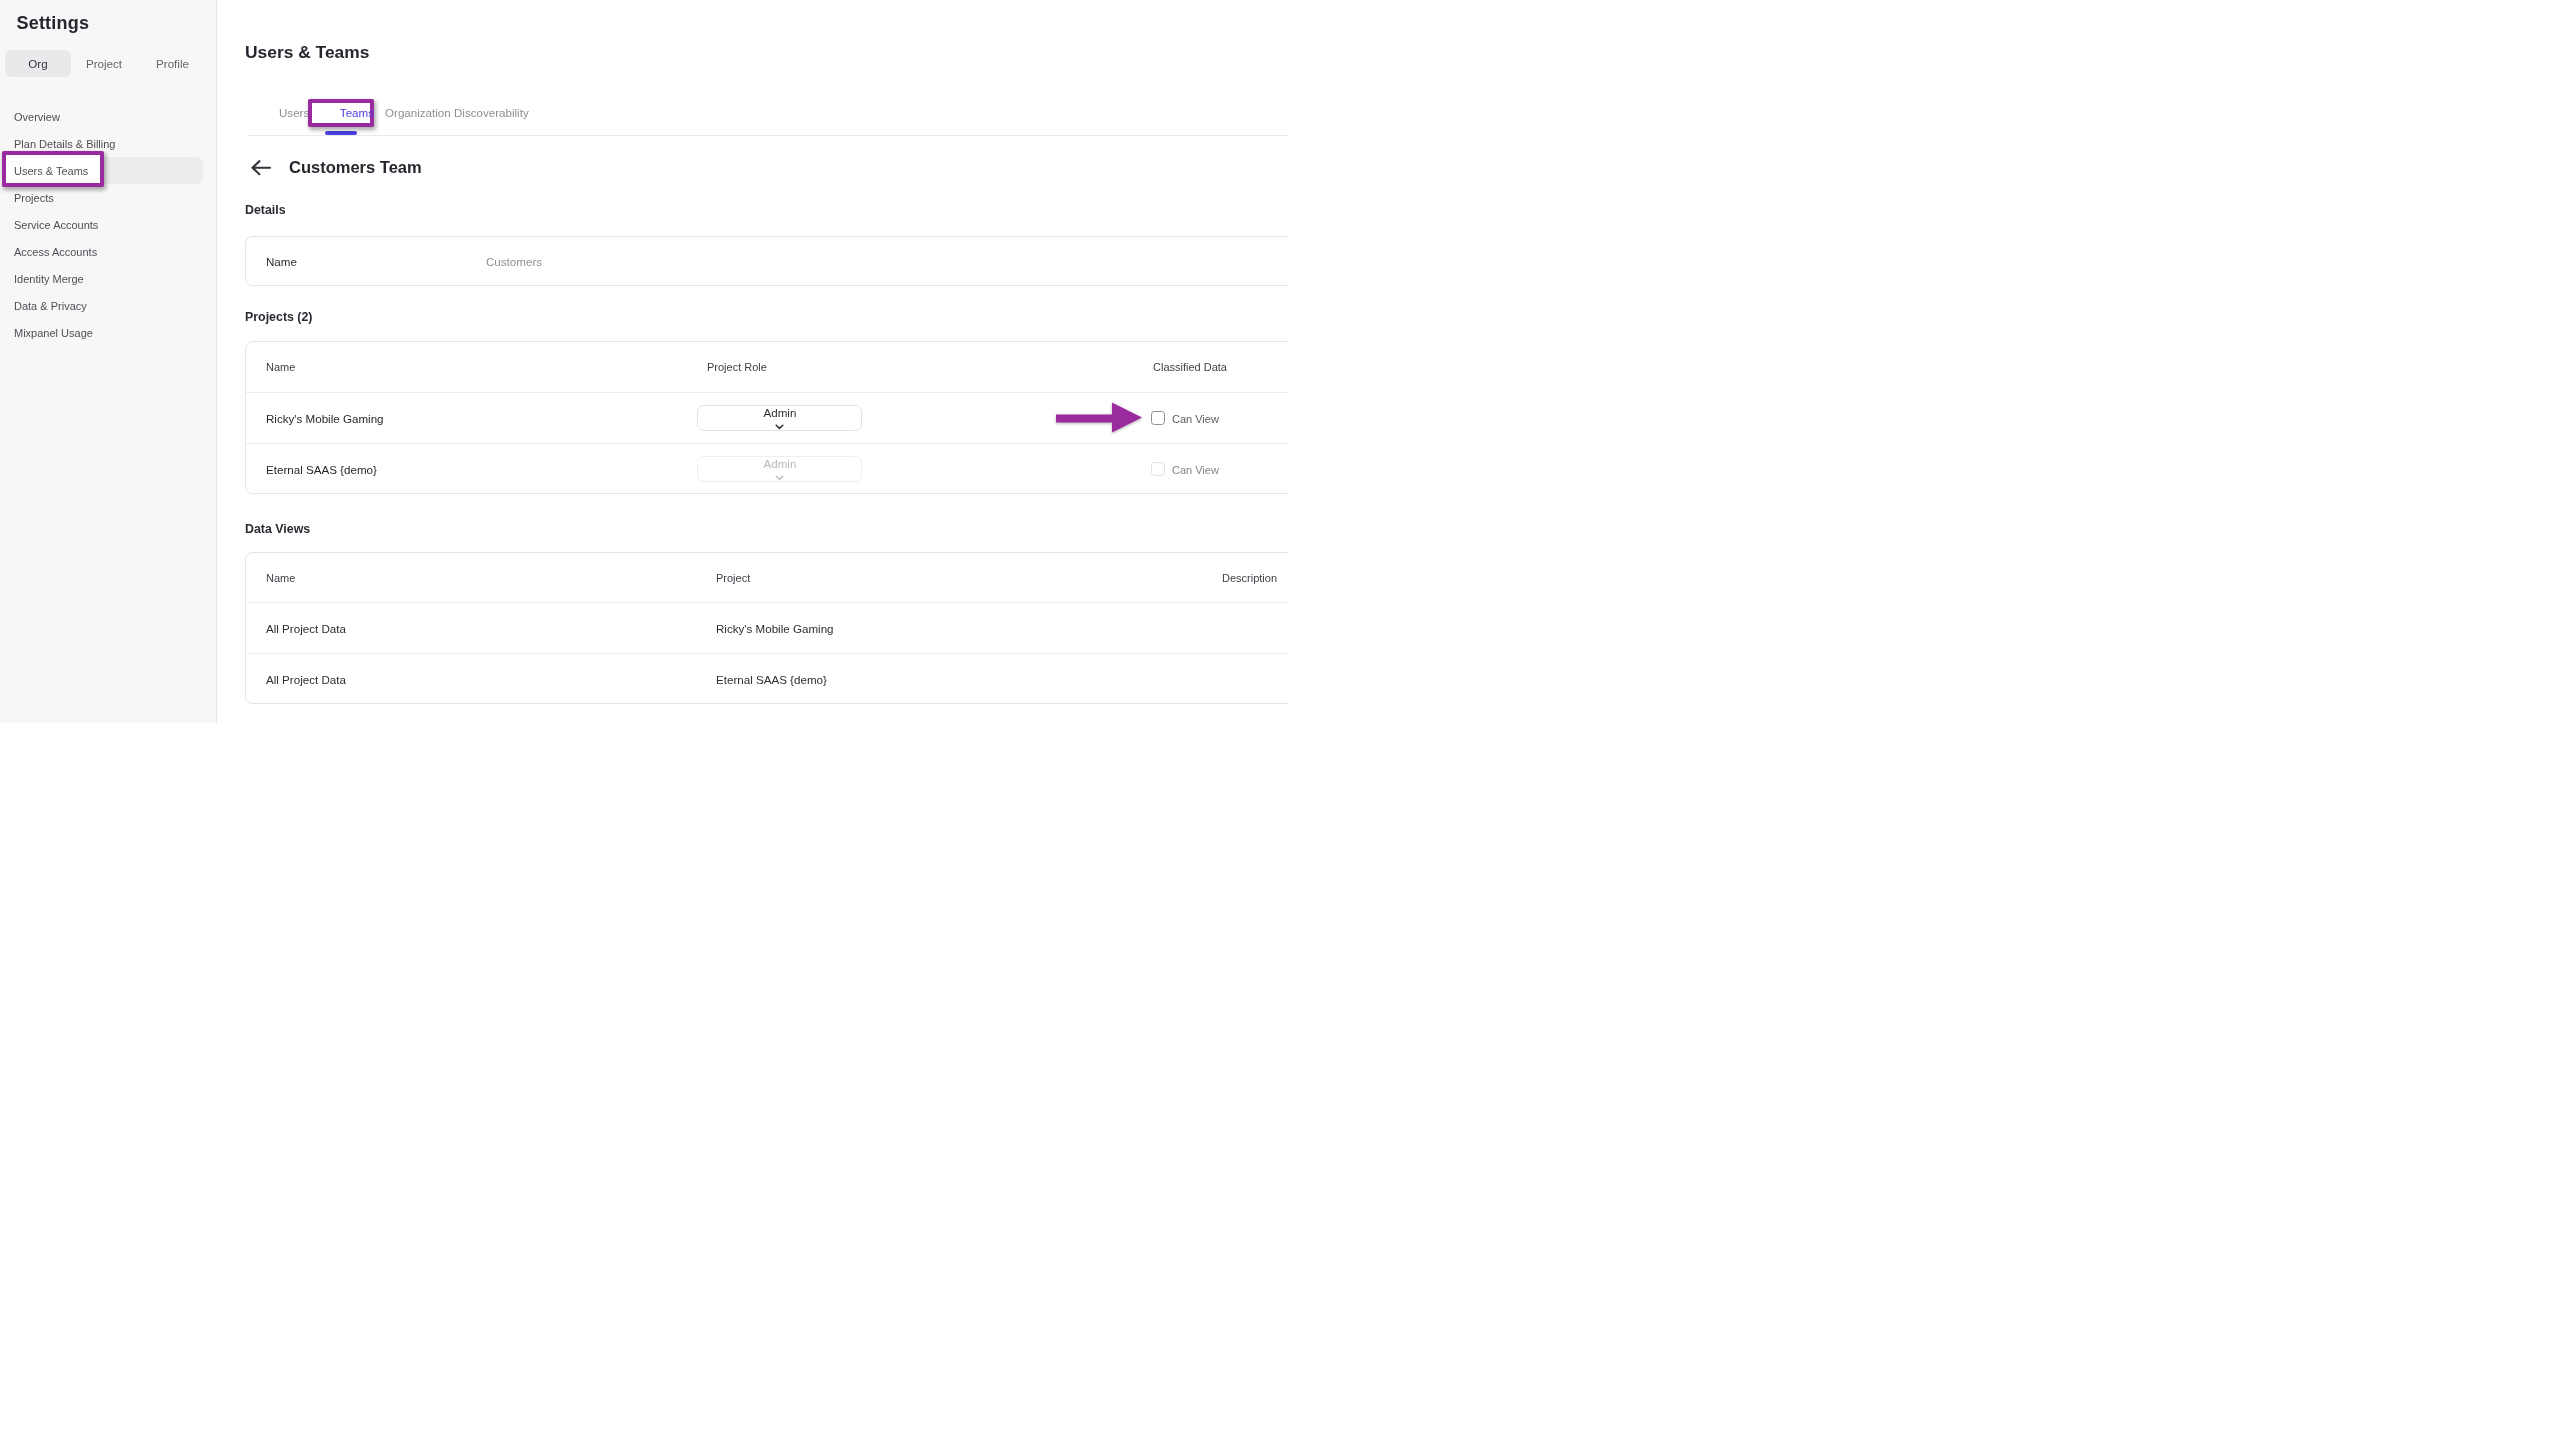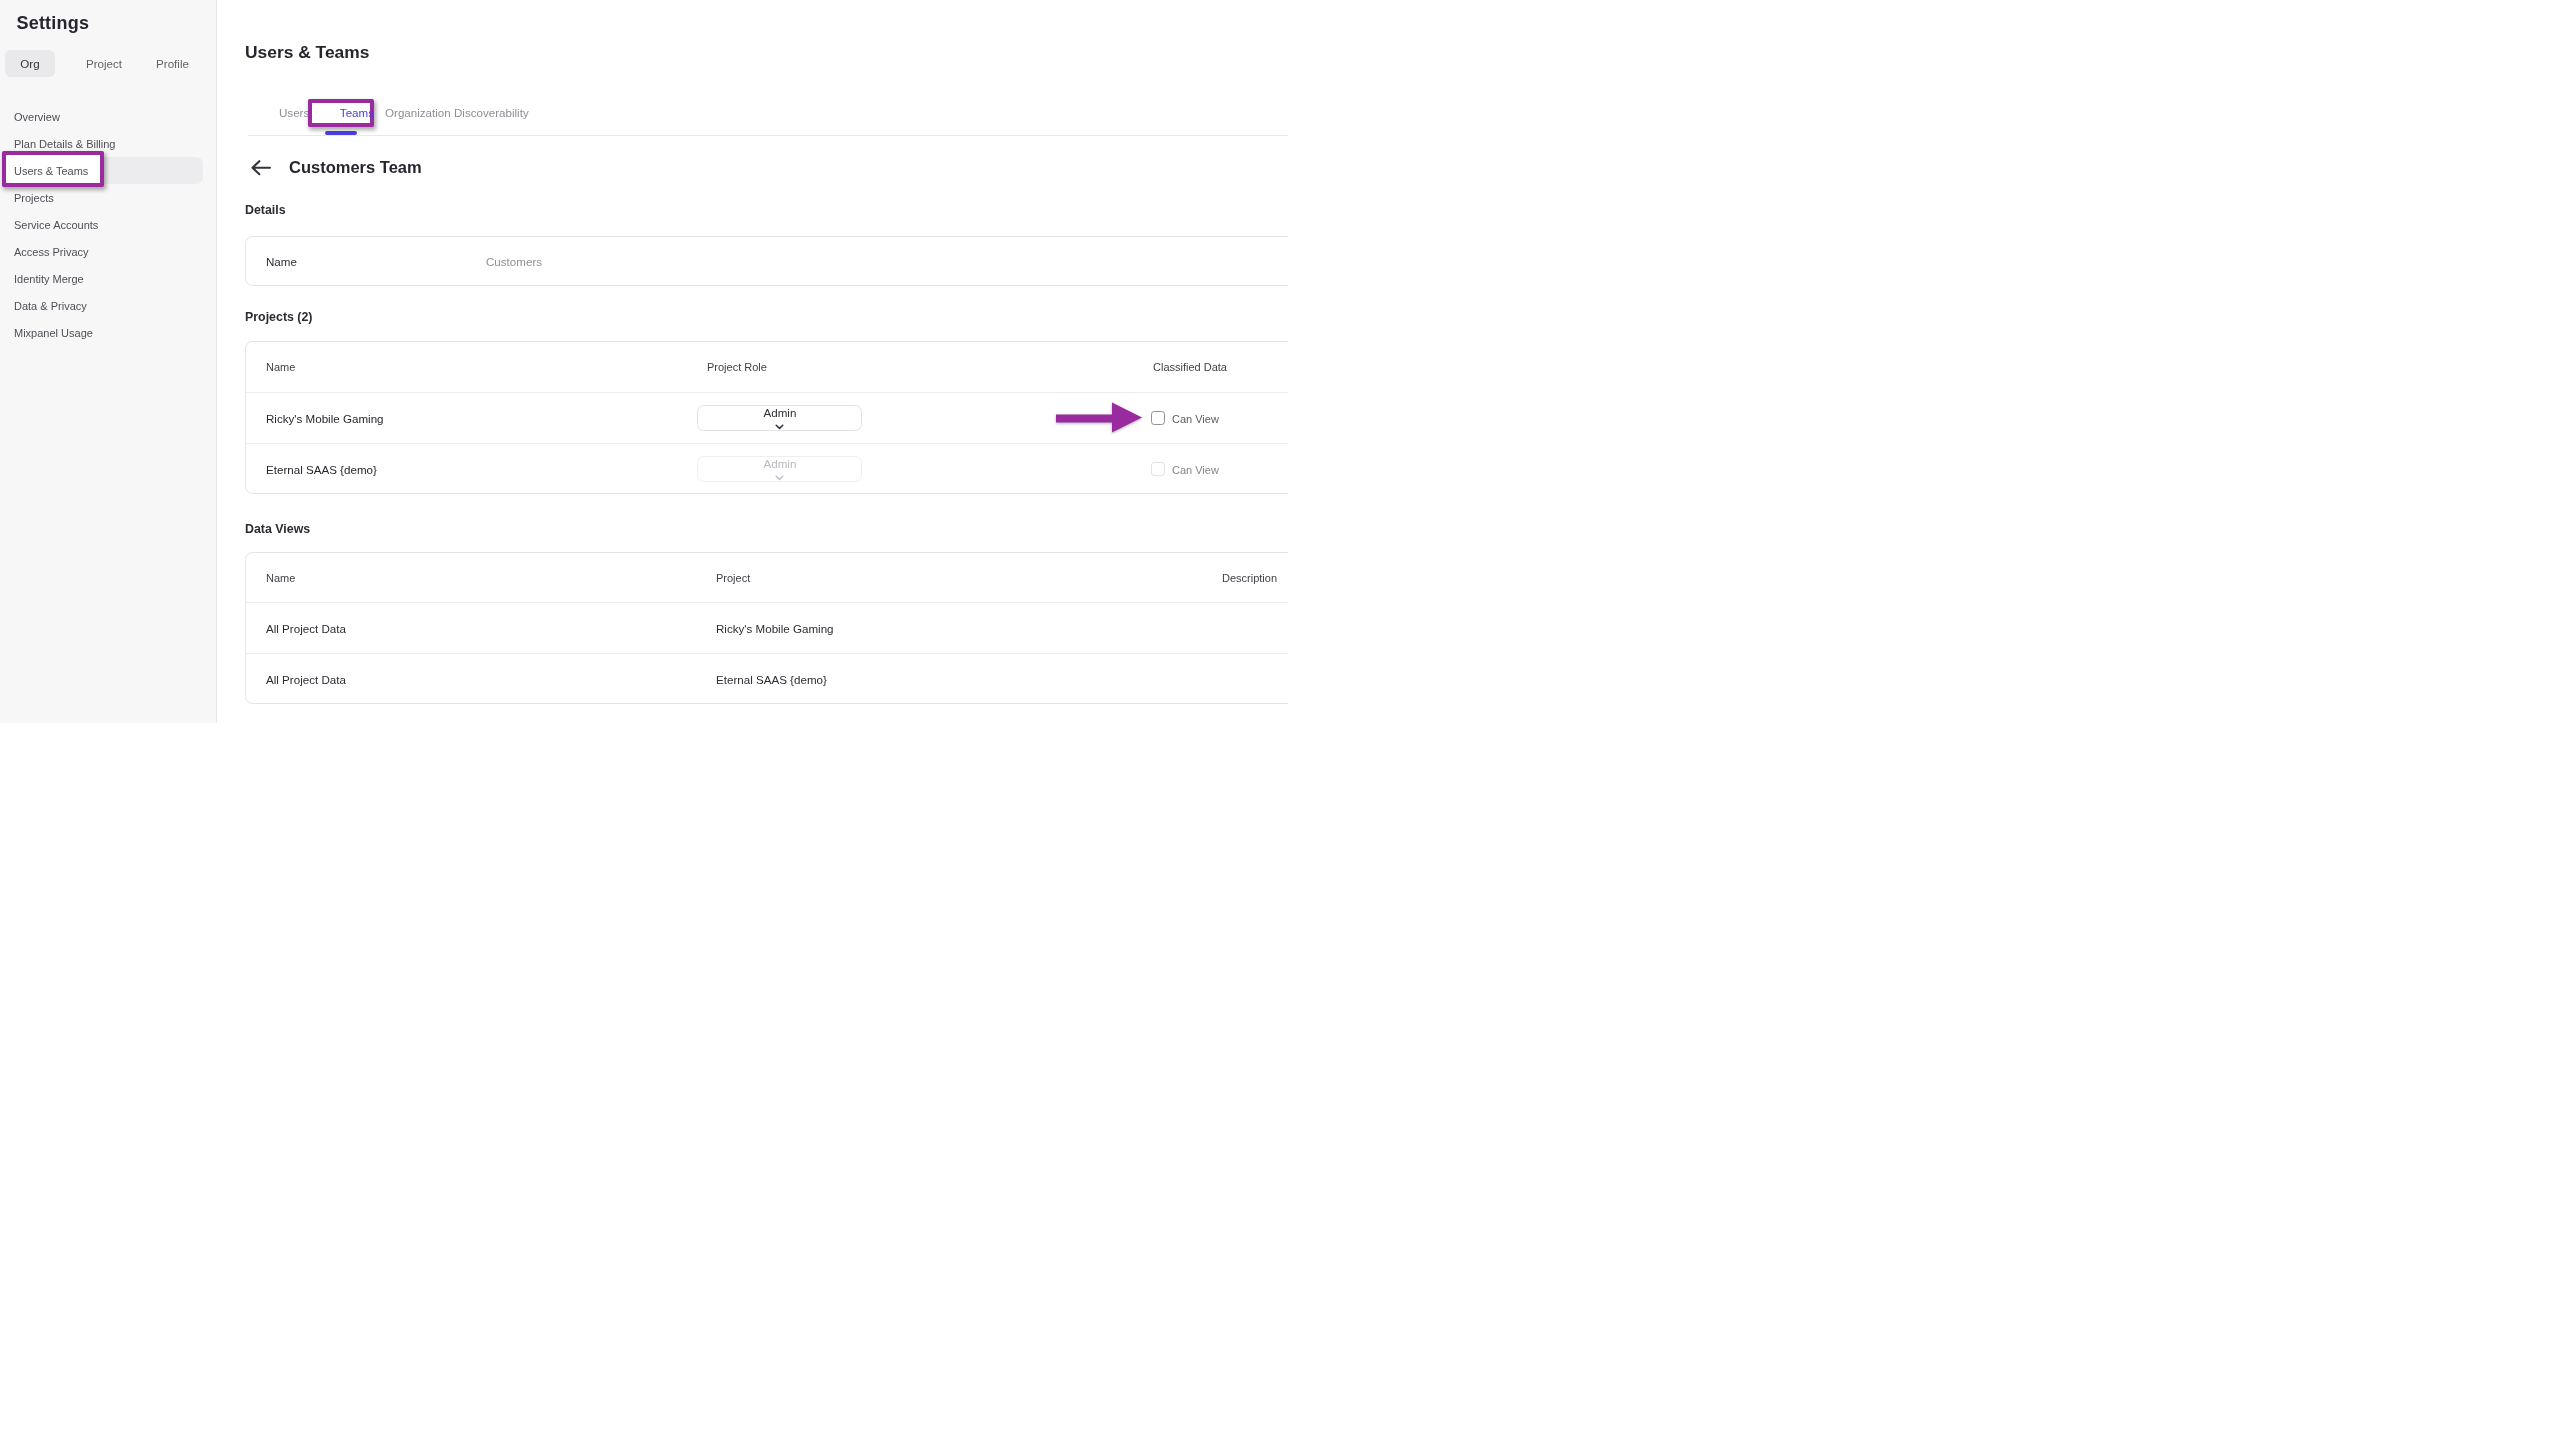--- a/index.html
+++ b/index.html
@@ -32,21 +32,21 @@
   .settings-title{
     position:absolute;left:16.5px;top:13.2px;
     font-size:18px;font-weight:700;color:#26262e;letter-spacing:0.2px;
   }
   .side-tabs{position:absolute;left:0;top:50px;height:27px;width:100%;}
   .side-tab{
     position:absolute;top:0;height:27px;display:flex;align-items:center;justify-content:center;
     font-size:11.6px;color:#63636b;cursor:pointer;
   }
   .side-tab.active{
-    left:5px;width:50px;background:#e9e9eb;border-radius:5.8px;color:#35353d;text-align:right;
+    left:5px;width:66px;background:#e9e9eb;border-radius:5.8px;color:#35353d;text-align:right;
   }
   .side-tab.t-project{left:80px;width:48px;}
   .side-tab.t-profile{left:150px;width:45px;}
   .menu{position:absolute;left:0;top:103px;right:0;}
   .menu-item{
     height:27px;display:flex;align-items:center;padding-left:14px;
     font-size:11px;color:#4e4e56;cursor:pointer;
   }
   .menu-item.active{
     background:#ececee;border-radius:6.6px;margin:0 13.2px 0 6.6px;padding-left:7.4px;
@@ -186,21 +186,21 @@
     <div class="menu-item active">
         <span>Users &amp; Teams</span>
       </div>
     <div class="menu-item">
         <span>Projects</span>
       </div>
     <div class="menu-item">
         <span>Service Accounts</span>
       </div>
     <div class="menu-item">
-        <span>Access Privacy</span>
+        <span>Access Accounts</span>
       </div>
     <div class="menu-item">
         <span>Identity Merge</span>
       </div>
     <div class="menu-item">
         <span>Data &amp; Privacy</span>
       </div>
     <div class="menu-item">
         <span>Mixpanel Usage</span>
       </div>

